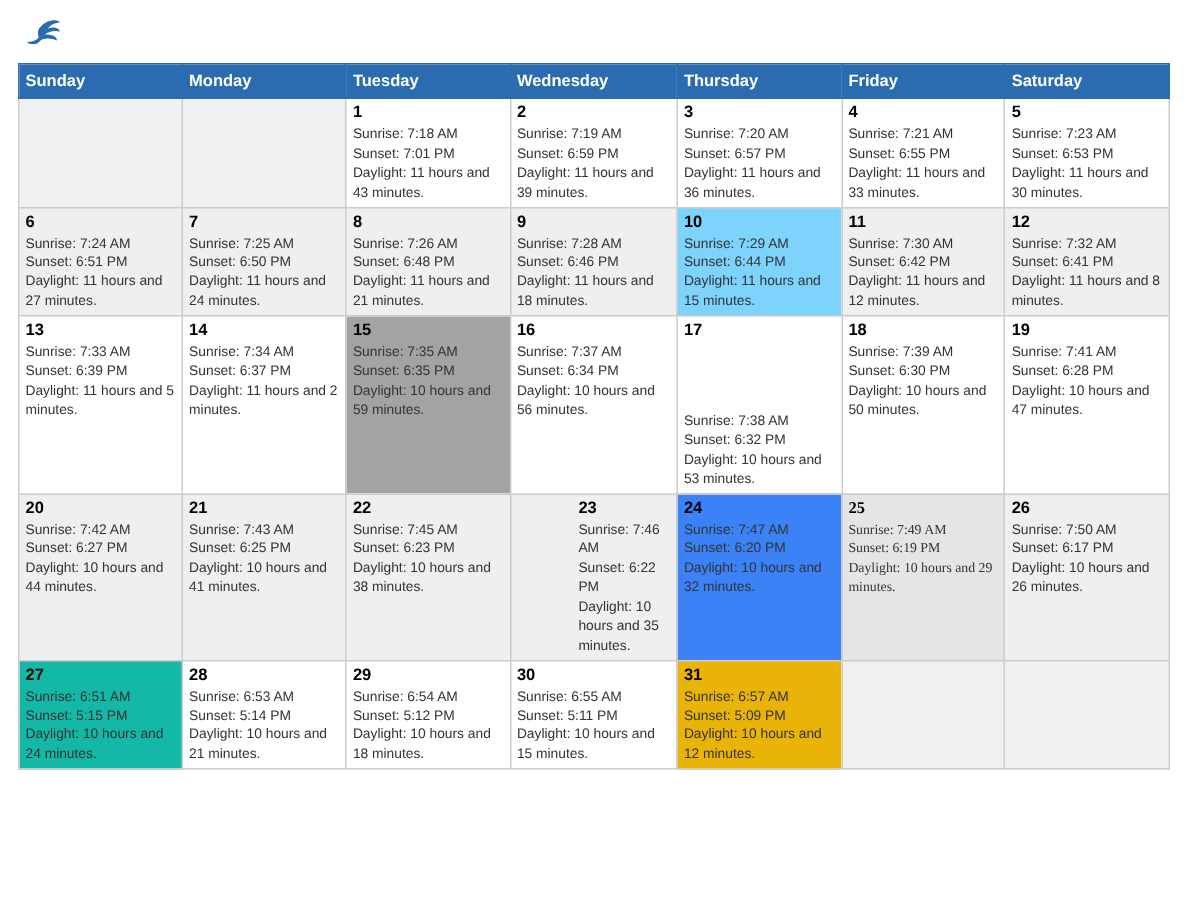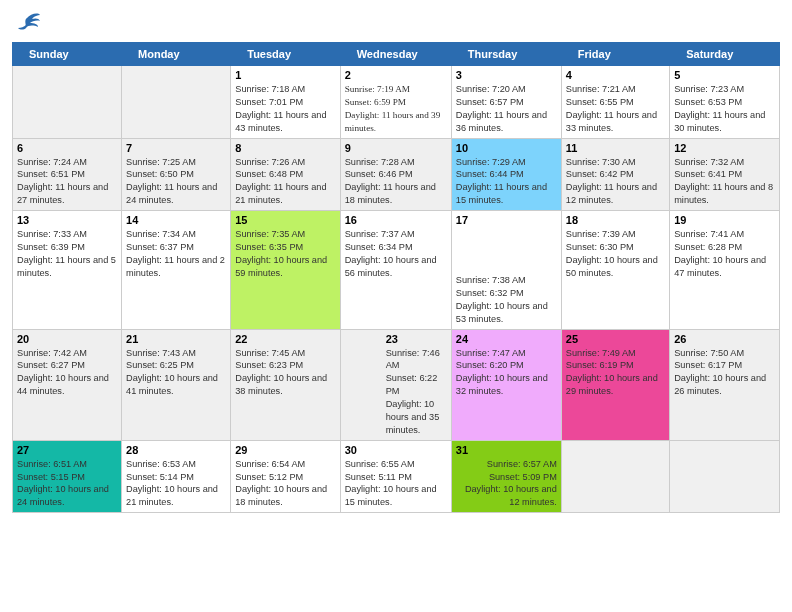--- a/index.html
+++ b/index.html
@@ -53,21 +53,21 @@
       color: #555;
     }
     .calendar {
       width: 100%;
       border-collapse: collapse;
       font-size: 10px;
     }
     .calendar th {
       background: #2b6cb0;
       color: #fff;
-      padding: 5px 16px;
+      padding: 5px 4px;
       text-align: left;
       font-size: 11px;
       font-weight: bold;
       border: 1px solid #2b6cb0;
     }
     .calendar td {
       border: 1px solid #ccc;
       vertical-align: top;
       padding: 3px 4px;
       width: 113px;
@@ -136,21 +136,21 @@
           <td class="empty-cell"></td>
           <td class="empty-cell"></td>
           <td style="background: rgb(255, 255, 255);">
             <span class="day-num">1</span>
             <div class="day-info" style="white-space: pre-line;">Sunrise: 7:18 AM
 Sunset: 7:01 PM
 Daylight: 11 hours and 43 minutes.</div>
           </td>
           <td style="background: rgb(255, 255, 255);">
             <span class="day-num">2</span>
-            <div class="day-info" style="white-space: pre-line; font-family: Liberation Serif, serif;">Sunrise: 7:19 AM
+            <div class="day-info" style="white-space: pre-line;">Sunrise: 7:19 AM
 Sunset: 6:59 PM
 Daylight: 11 hours and 39 minutes.</div>
           </td>
           <td style="background: rgb(255, 255, 255);">
             <span class="day-num">3</span>
             <div class="day-info" style="white-space: pre-line;">Sunrise: 7:20 AM
 Sunset: 6:57 PM
 Daylight: 11 hours and 36 minutes.</div>
           </td>
           <td style="background: rgb(255, 255, 255);">
@@ -216,21 +216,21 @@
             <div class="day-info" style="white-space: pre-line;">Sunrise: 7:33 AM
 Sunset: 6:39 PM
 Daylight: 11 hours and 5 minutes.</div>
           </td>
           <td style="background: rgb(255, 255, 255);">
             <span class="day-num">14</span>
             <div class="day-info" style="white-space: pre-line;">Sunrise: 7:34 AM
 Sunset: 6:37 PM
 Daylight: 11 hours and 2 minutes.</div>
           </td>
-          <td style="background: #bef264;">
+          <td style="background: #a3a3a3;">
             <span class="day-num">15</span>
             <div class="day-info" style="white-space: pre-line;">Sunrise: 7:35 AM
 Sunset: 6:35 PM
 Daylight: 10 hours and 59 minutes.</div>
           </td>
           <td style="background: rgb(255, 255, 255);">
             <span class="day-num">16</span>
             <div class="day-info" style="white-space: pre-line;">Sunrise: 7:37 AM
 Sunset: 6:34 PM
 Daylight: 10 hours and 56 minutes.</div>
@@ -272,27 +272,27 @@
             <div class="day-info" style="white-space: pre-line;">Sunrise: 7:45 AM
 Sunset: 6:23 PM
 Daylight: 10 hours and 38 minutes.</div>
           </td>
           <td style="background: rgb(239, 239, 239); padding-left: 45px;">
             <span class="day-num">23</span>
             <div class="day-info" style="white-space: pre-line;">Sunrise: 7:46 AM
 Sunset: 6:22 PM
 Daylight: 10 hours and 35 minutes.</div>
           </td>
-          <td style="background: #f0abfc;">
+          <td style="background: #3b82f6;">
             <span class="day-num">24</span>
             <div class="day-info" style="white-space: pre-line;">Sunrise: 7:47 AM
 Sunset: 6:20 PM
 Daylight: 10 hours and 32 minutes.</div>
           </td>
-          <td style="background: #ec4899;">
+          <td style="background: #e5e5e5; font-family: Liberation Serif, serif;">
             <span class="day-num">25</span>
             <div class="day-info" style="white-space: pre-line;">Sunrise: 7:49 AM
 Sunset: 6:19 PM
 Daylight: 10 hours and 29 minutes.</div>
           </td>
           <td style="background: rgb(239, 239, 239);">
             <span class="day-num">26</span>
             <div class="day-info" style="white-space: pre-line;">Sunrise: 7:50 AM
 Sunset: 6:17 PM
 Daylight: 10 hours and 26 minutes.</div>
@@ -316,23 +316,23 @@
             <div class="day-info" style="white-space: pre-line;">Sunrise: 6:54 AM
 Sunset: 5:12 PM
 Daylight: 10 hours and 18 minutes.</div>
           </td>
           <td style="background: rgb(255, 255, 255);">
             <span class="day-num">30</span>
             <div class="day-info" style="white-space: pre-line;">Sunrise: 6:55 AM
 Sunset: 5:11 PM
 Daylight: 10 hours and 15 minutes.</div>
           </td>
-          <td style="background: #84cc16;">
+          <td style="background: #eab308;">
             <span class="day-num">31</span>
-            <div class="day-info" style="white-space: pre-line; text-align: right;">Sunrise: 6:57 AM
+            <div class="day-info" style="white-space: pre-line;">Sunrise: 6:57 AM
 Sunset: 5:09 PM
 Daylight: 10 hours and 12 minutes.</div>
           </td>
           <td class="empty-cell"></td>
           <td class="empty-cell"></td>
         </tr>
       </tbody>
   </table>
 </div>
 

